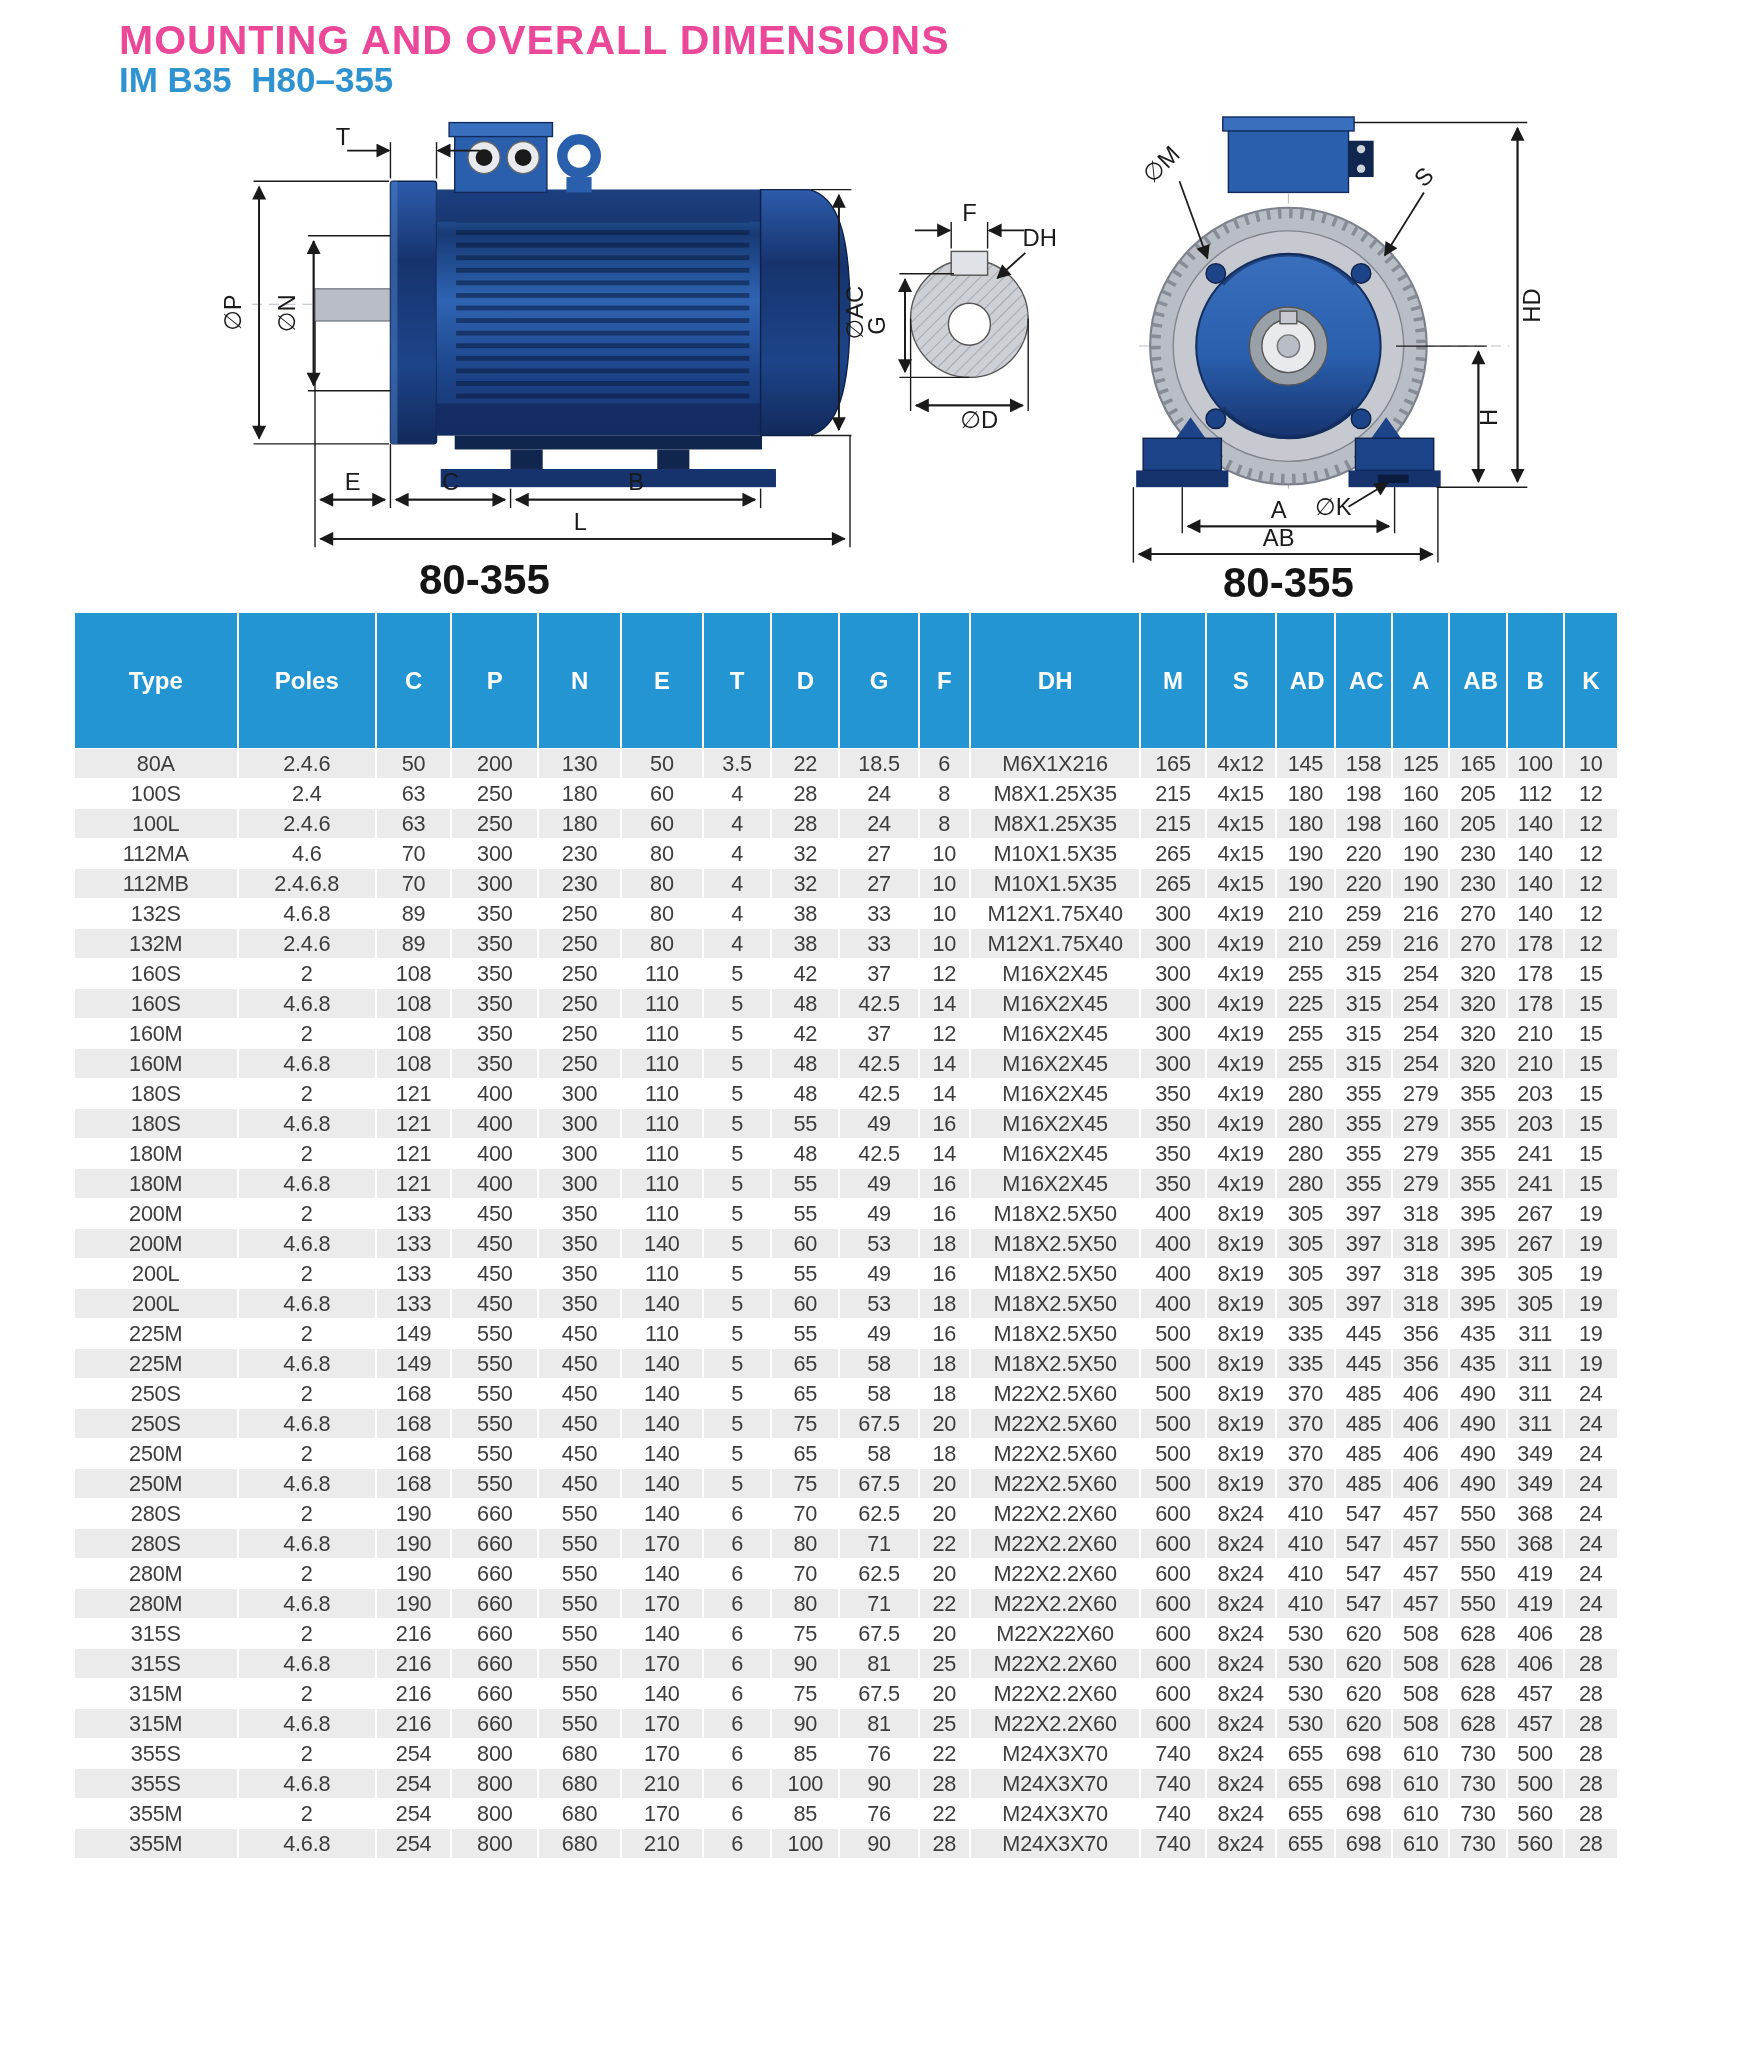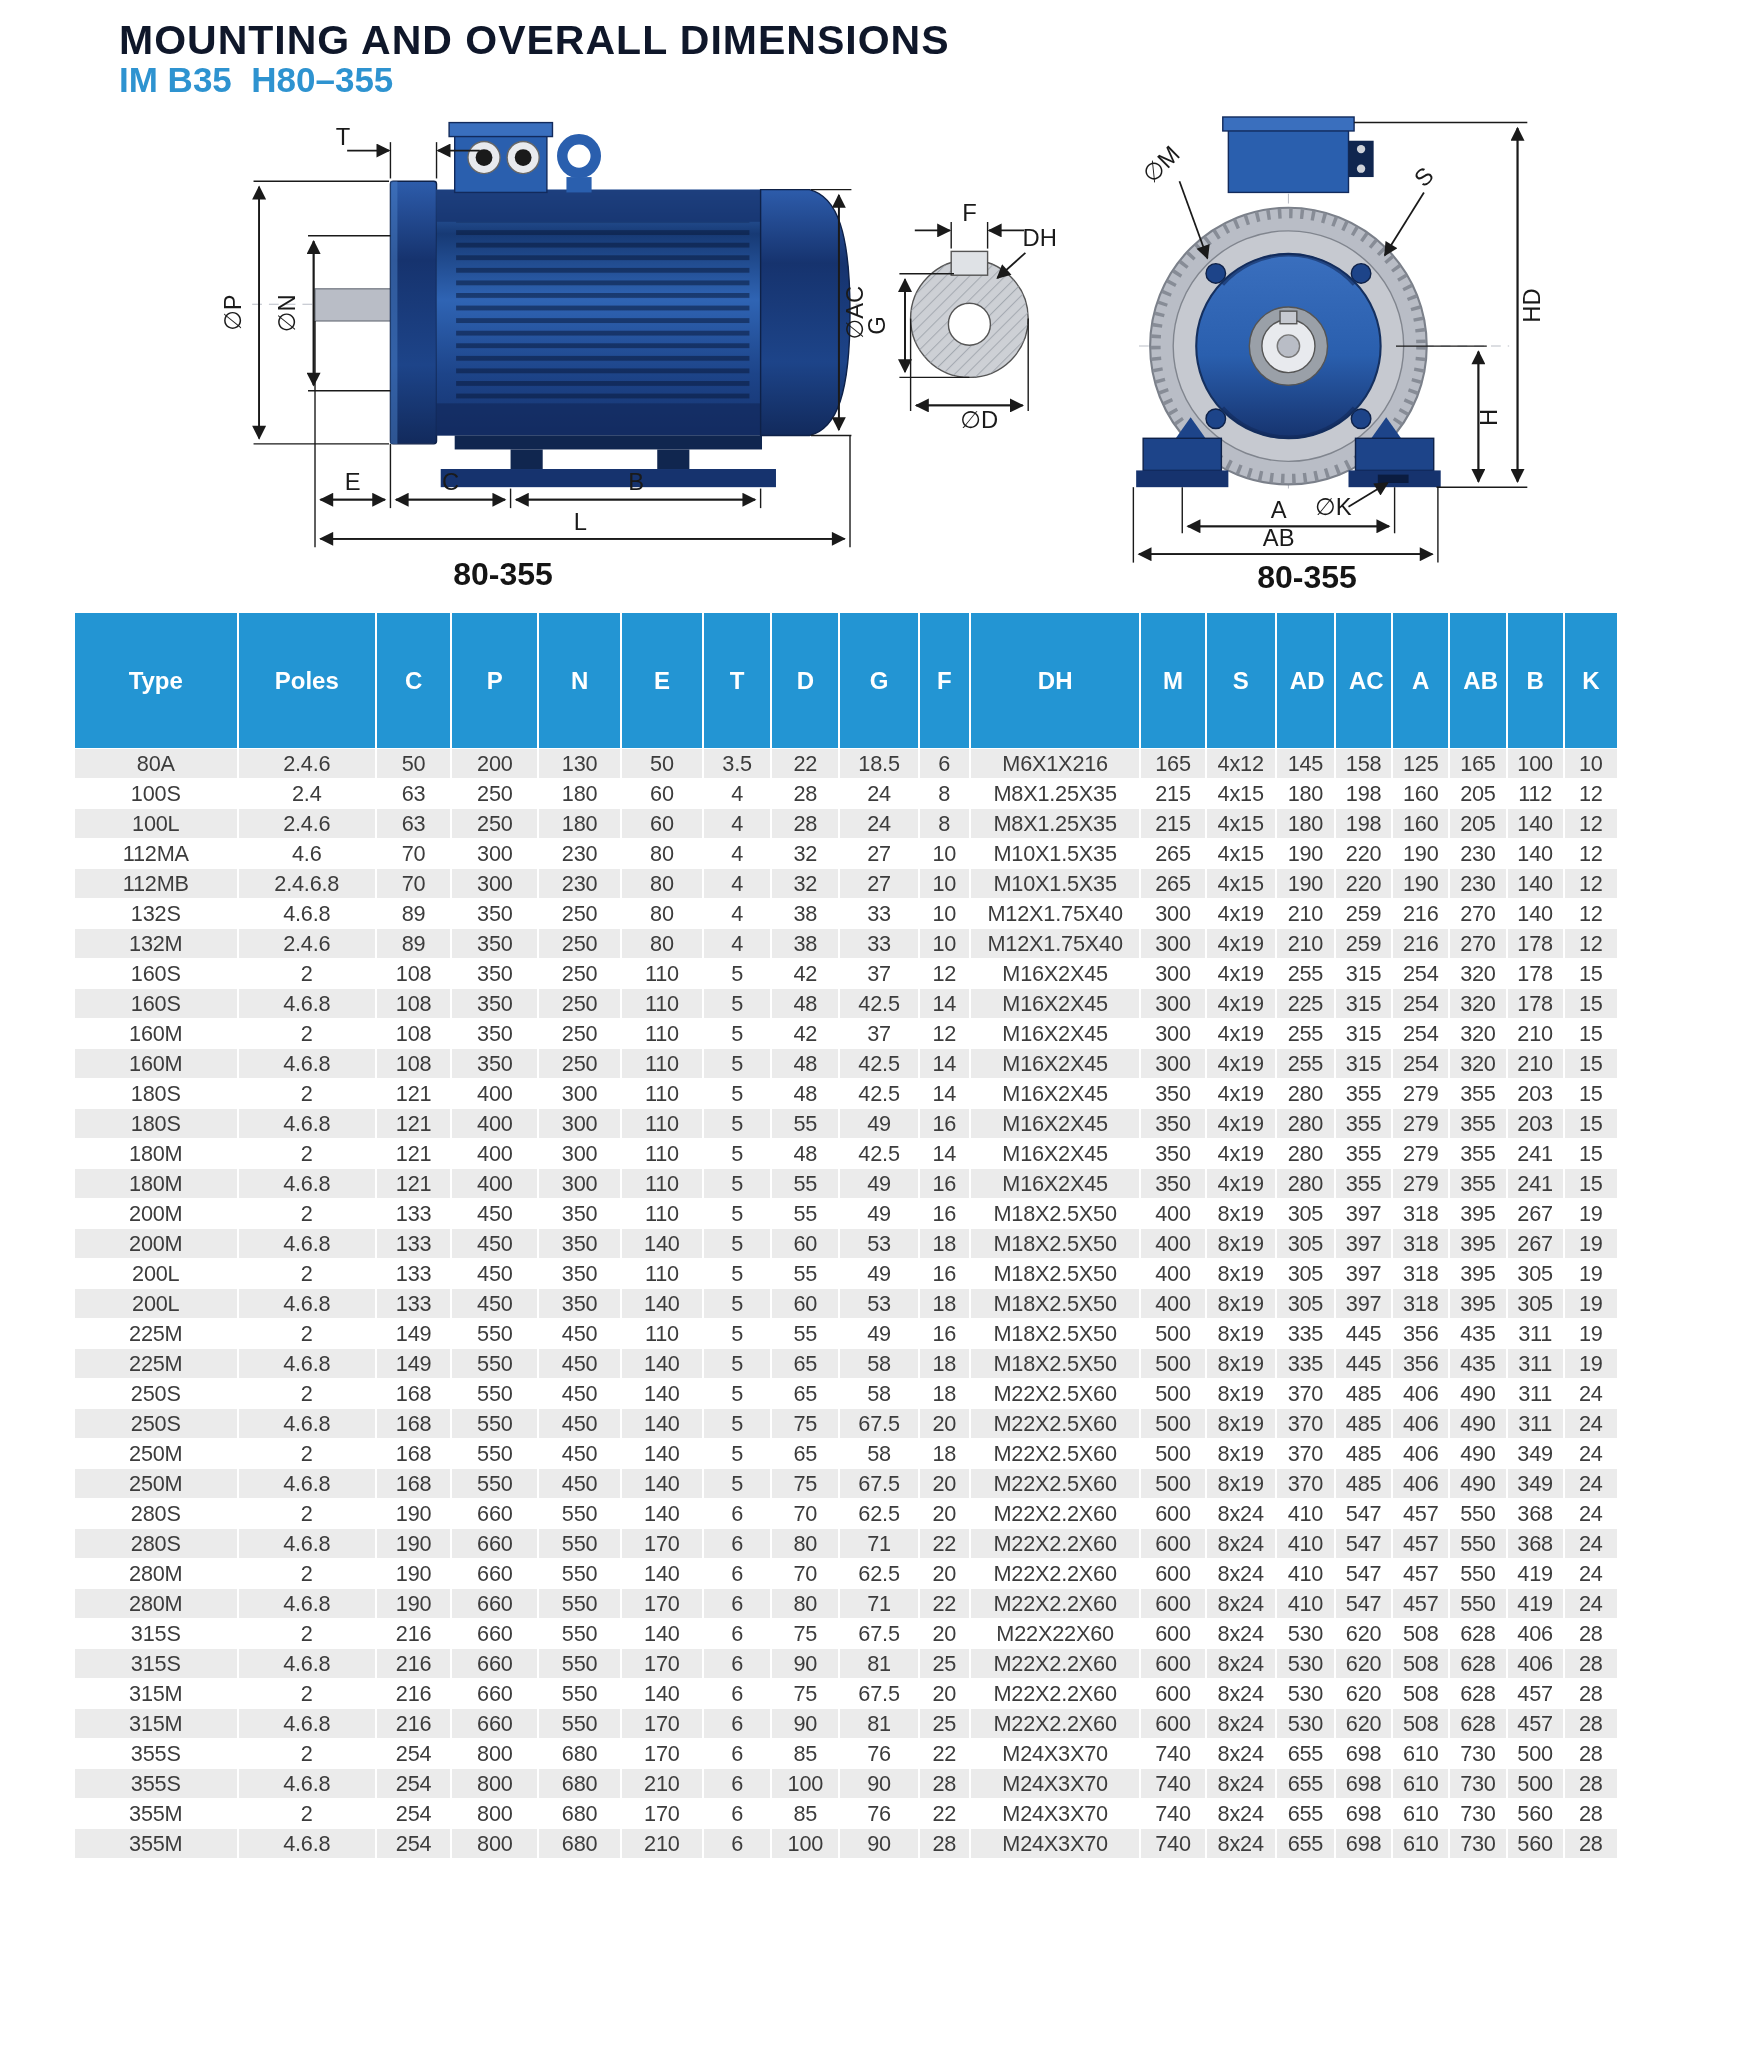--- a/index.html
+++ b/index.html
@@ -2,29 +2,29 @@
 <html style="font-size:11.2px"><head>
 <meta charset="utf-8">
 <style>
   html,body { margin:0; padding:0; background:#ffffff; }
   #page {
     position:relative; width:1757px; height:2066px; background:#ffffff;
     font-family:"Liberation Sans","DejaVu Sans",sans-serif; overflow:hidden;
   }
   .title {
     position:absolute; left:119px; top:17px;
-    font-size:41px; font-weight:800; letter-spacing:1px; color:#0f172a;
+    font-size:41px; font-weight:800; letter-spacing:1px; color:#ec4899;
   }
   .subtitle {
     position:absolute; left:119px; top:60px;
     font-size:35px; font-weight:700; color:#2e93d0; white-space:pre;
   }
   .caption {
-    position:absolute; font-size:32px; font-weight:700; color:#151515;
-    width:168px; text-align:center;
+    position:absolute; font-size:42px; font-weight:700; color:#151515;
+    width:168px; 
   }
   #cap-left  { left:419px;  top:556px; }
   #cap-right { left:1223px; top:559px; }
 
   .diag { position:absolute; }
   #side-view    { left:210px;  top:117px; }
   #shaft-section{ left:842px; top:201px; }
   #front-view   { left:1118px; top:110px; }
 
   svg text { font-family:"Liberation Sans","DejaVu Sans",sans-serif; }

